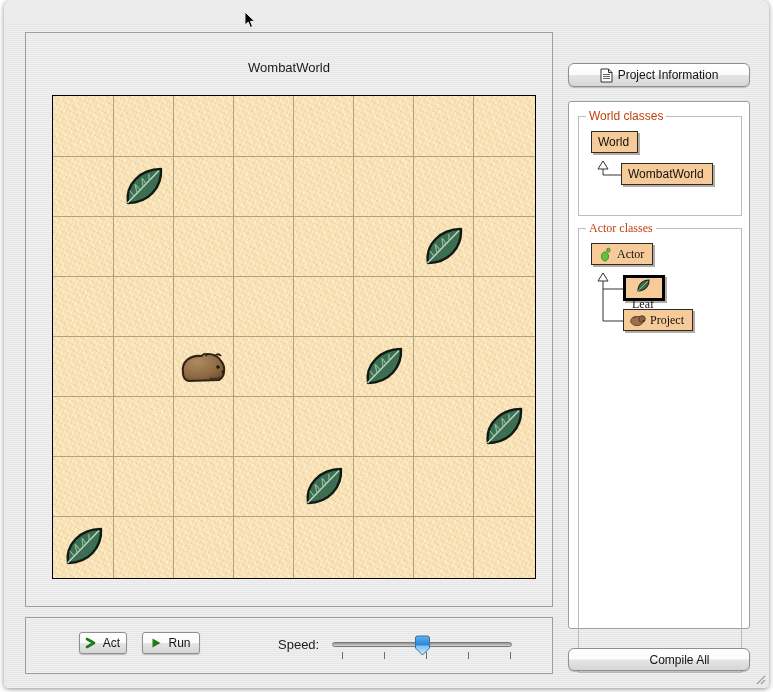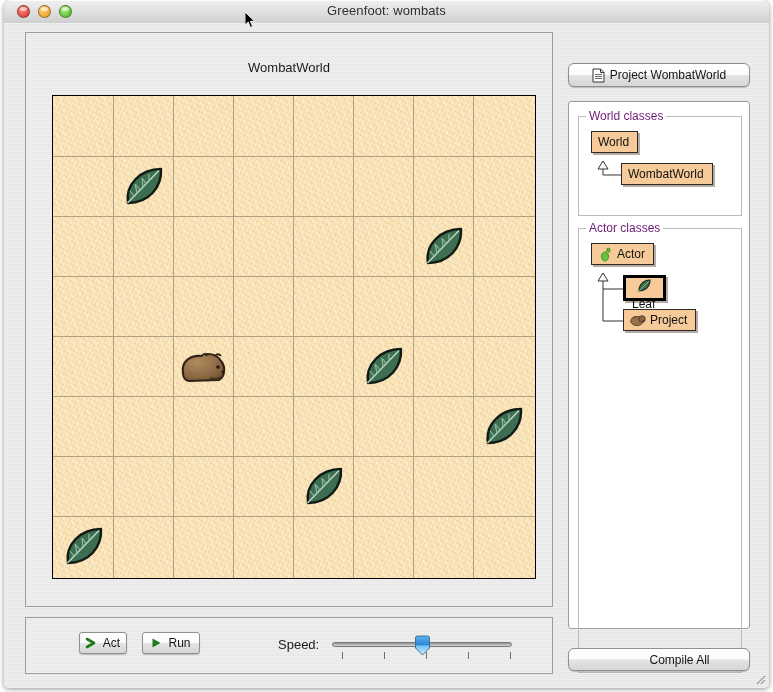--- a/index.html
+++ b/index.html
@@ -188,27 +188,27 @@
     border-radius: 3px;
   }
   .class-group {
     position: absolute;
     left: 9px;
     width: 164px;
     border: 1px solid #bcbcbc;
     box-sizing: border-box;
   }
   #world-group { top: 14px; height: 100px; }
-  #actor-group { top: 126px; height: 445px; }
+  #actor-group { top: 126px; height: 445px; font-family: Liberation Serif, serif; }
   .group-label {
     position: absolute;
     left: 7px; top: -8px;
     padding: 0 3px;
     background: #ffffff;
-    font-size: 12px; color: #701a75;
+    font-size: 12px; color: #c2410c;
   }
   .class-box {
     position: absolute;
     display: flex;
     align-items: center;
     gap: 4px;
     box-sizing: border-box;
     height: 22px;
     padding: 0 8px 0 6px;
     background: #f6cb99;
@@ -236,26 +236,20 @@
     position: absolute;
     right: 2px; bottom: 2px;
     width: 14px; height: 14px;
   }
 </style>
 </head>
 <body>
 
 <div id="window">
 
-  <div id="titlebar">
-    <div class="traffic" id="btn-close"></div>
-    <div class="traffic" id="btn-min"></div>
-    <div class="traffic" id="btn-max"></div>
-    <div id="window-title">Greenfoot: wombats</div>
-  </div>
 
   <div id="content">
 
     <div class="pane" id="world-pane">
       <div id="world-title">WombatWorld</div>
 
       <div id="world-grid">
 
       <div class="gridline-v" style="left: 60px;"></div>
           <div class="gridline-v" style="left: 120px;"></div>
@@ -367,21 +361,21 @@
     <div class="btn" id="project-info-button">
       <span style="display:inline-block;width:13px;height:15px;">
         <svg width="13" height="15" viewBox="0 0 13 15">
           <path d="M1 1 L8.5 1 L12 4.5 L12 14 L1 14 Z" fill="#ffffff" stroke="#333333" stroke-width="1"></path>
           <path d="M8.5 1 L8.5 4.5 L12 4.5" fill="none" stroke="#333333" stroke-width="1"></path>
           <line x1="3" y1="6.5" x2="10" y2="6.5" stroke="#555" stroke-width="0.9"></line>
           <line x1="3" y1="8.5" x2="10" y2="8.5" stroke="#555" stroke-width="0.9"></line>
           <line x1="3" y1="10.5" x2="10" y2="10.5" stroke="#555" stroke-width="0.9"></line>
         </svg>
       </span>
-      <span>Project WombatWorld</span>
+      <span>Project Information</span>
     </div>
 
     <div class="pane" id="class-pane">
 
       <div class="class-group" id="world-group">
         <span class="group-label">World classes</span>
 
         <div class="class-box" style="left:12px; top:14px;text-align:center;">
           <span>World</span>
         </div>

